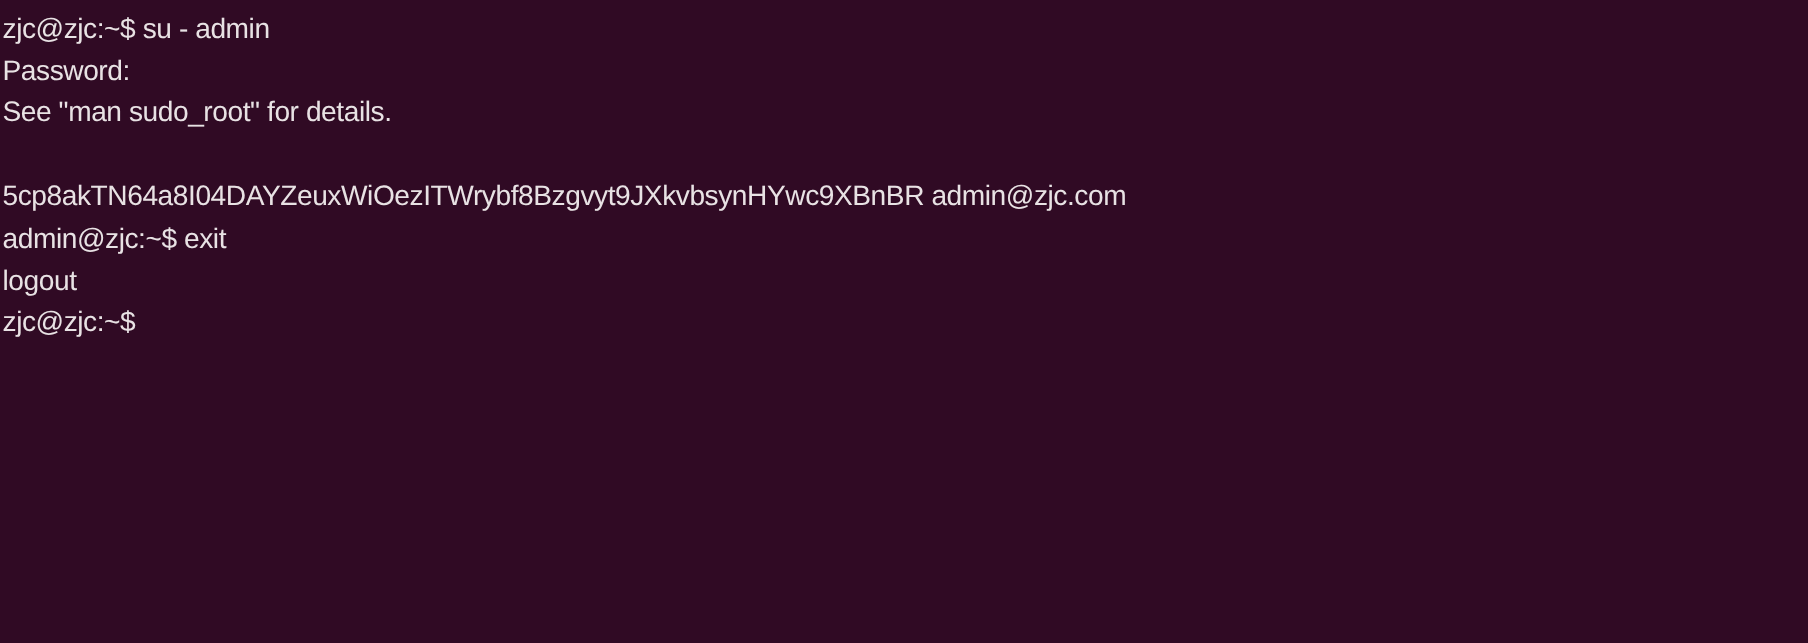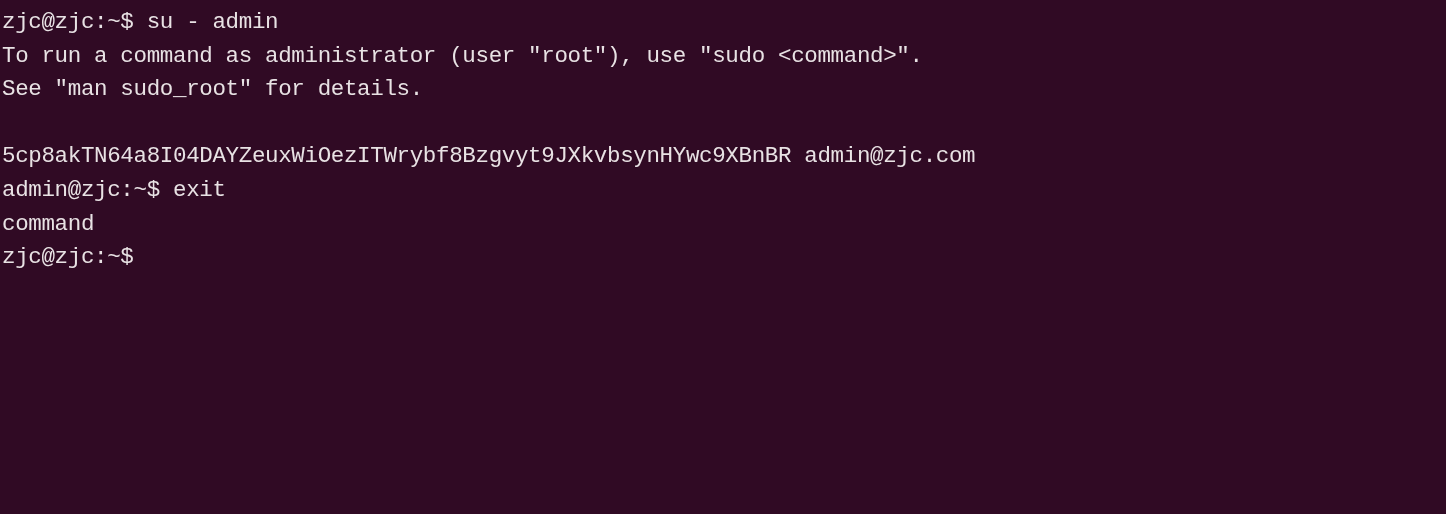--- a/index.html
+++ b/index.html
@@ -7,40 +7,40 @@
     padding: 0;
     background: #2b0a1e;
   }
   #terminal {
     width: 1446px;
     height: 514px;
     background: #300a24;
     overflow: hidden;
     box-sizing: border-box;
     padding: 6px 0 0 2px;
-    font-family: Liberation Mono, monospace;
+    font-family: Liberation Sans, sans-serif;
     font-size: 22.5px;
     line-height: 33.6px;
     color: #e8e2e4;
     -webkit-font-smoothing: none;
   }
   .line {
     white-space: pre;
     letter-spacing: -0.35px;
     height: 33.6px;
   }
   .line.blank {
     height: 33.6px;
   }
 </style>
 </head>
 <body>
 
 <div id="terminal">
   <div class="line">zjc@zjc:~$ su - admin</div>
-  <div class="line">To run a command as administrator (user "root"), use "sudo &lt;command&gt;".</div>
+  <div class="line">Password:</div>
   <div class="line">See "man sudo_root" for details.</div>
   <div class="line blank"></div>
   <div class="line">5cp8akTN64a8I04DAYZeuxWiOezITWrybf8Bzgvyt9JXkvbsynHYwc9XBnBR admin@zjc.com</div>
   <div class="line">admin@zjc:~$ exit</div>
-  <div class="line">command</div>
+  <div class="line">logout</div>
   <div class="line">zjc@zjc:~$</div>
 </div>
 
 </body></html>

